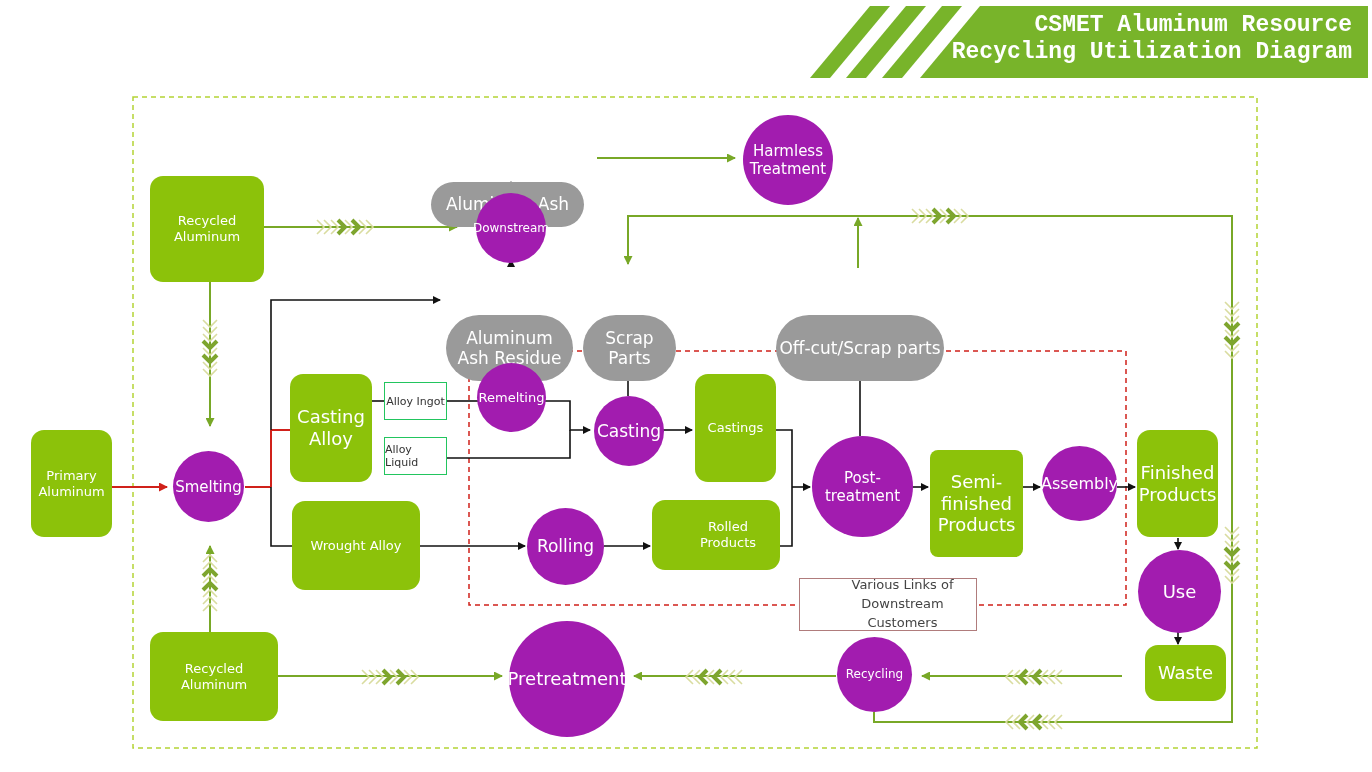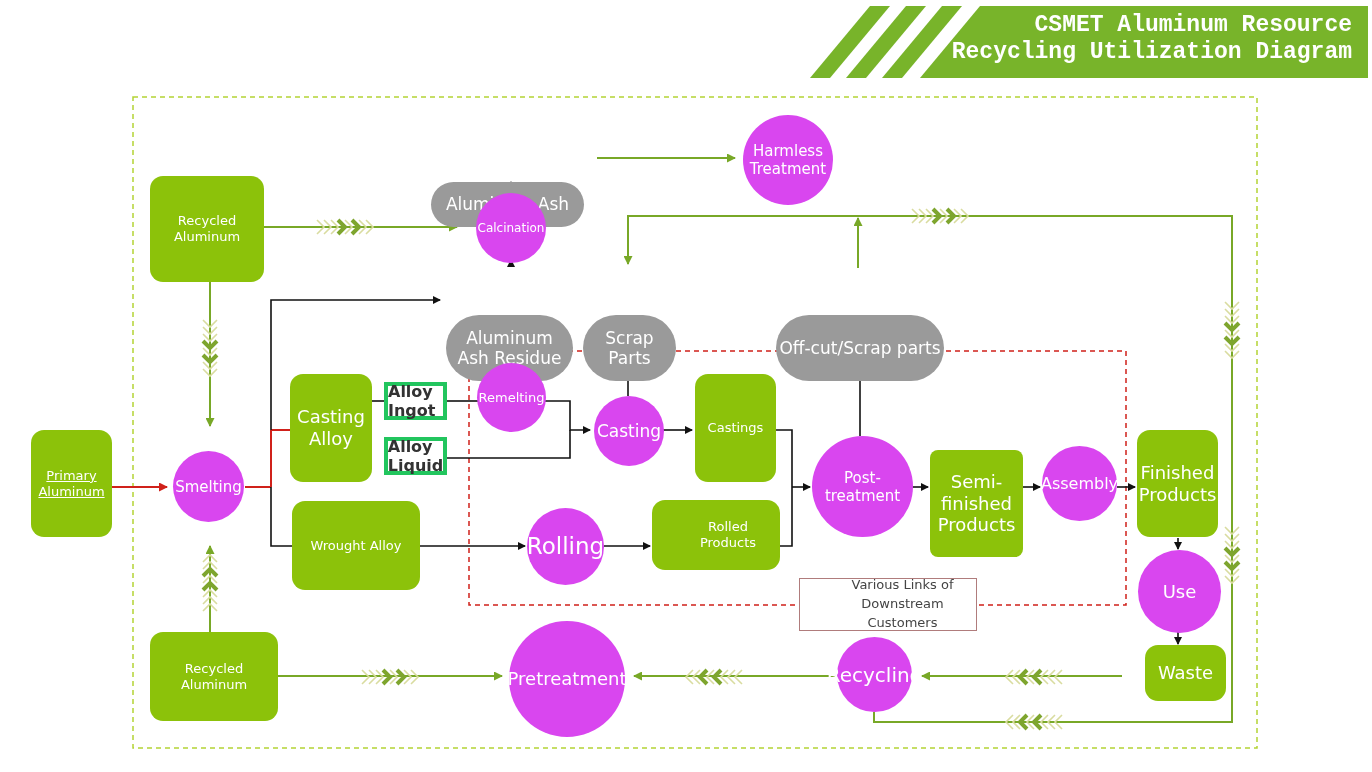--- a/index.html
+++ b/index.html
@@ -2,24 +2,24 @@
 <html><head>
 <meta charset="utf-8">
 <style>
   html, body { margin:0; padding:0; }
   body { width:1372px; height:772px; position:relative; background:#ffffff; overflow:hidden;
          font-family:"DejaVu Sans", sans-serif; }
   #conn { position:absolute; left:0; top:0; width:1372px; height:772px; }
   .node { position:absolute; display:flex; align-items:center; justify-content:center; text-align:center;
           color:#fff; box-sizing:border-box; line-height:1.2; white-space:pre-line; }
   .g { background:#8cc20a; border-radius:13px; font-size:13px; }
-  .b { background:#d946ef; border-radius:50%; font-size:16px; }
+  .b { background:#a21caf; border-radius:50%; font-size:16px; }
   .gr { background:#9a9a9a; border-radius:30px; font-size:17px;margin-top:46px; }
   .lbl { position:absolute; display:flex; align-items:center; justify-content:center; background:#fff;
-         border:4px solid #22c55e; color:#333; font-size:16px; box-sizing:border-box;font-weight:bold; }
+         border:1px solid #22c55e; color:#333; font-size:11px; box-sizing:border-box; }
   .note { position:absolute; display:flex; align-items:center; justify-content:center; text-align:center;
           background:#fff; border:1px solid #b07c7c; color:#444; font-size:13px; line-height:1.45;
           white-space:pre-line; box-sizing:border-box;padding-left:29px; }
   #banner { position:absolute; left:810px; top:6px; width:558px; height:72px; }
   #title { position:absolute; left:940px; top:12px; width:412px; text-align:right; color:#fff;
            font-weight:bold; font-size:23px; line-height:27px; white-space:pre-line;font-family:Liberation Mono, monospace; }
 </style>
 </head>
 <body>
 
@@ -190,57 +190,57 @@
 
 <svg id="banner" viewBox="0 0 558 72">
   <polygon points="0,72 60,0 80,0 20,72" fill="#78b42a"></polygon>
   <polygon points="36,72 96,0 116,0 56,72" fill="#78b42a"></polygon>
   <polygon points="72,72 132,0 152,0 92,72" fill="#78b42a"></polygon>
   <polygon points="110,72 170,0 558,0 558,72" fill="#78b42a"></polygon>
 </svg>
 <div id="title">CSMET Aluminum Resource
 Recycling Utilization Diagram</div>
 
-<div class="node g" style="left:31px;top:430px;width:81px;height:107px;text-decoration:underline;">Primary
+<div class="node g" style="left:31px;top:430px;width:81px;height:107px;">Primary
 Aluminum</div>
 <div class="node g" style="left:150px;top:176px;width:114px;height:106px;">Recycled
 Aluminum</div>
 <div class="node g" style="left:150px;top:632px;width:128px;height:89px;">Recycled
 Aluminum</div>
 <div class="node b" style="left:173px;top:451px;width:71px;height:71px;font-size:15px;">Smelting</div>
 <div class="node g" style="left:290px;top:374px;width:82px;height:108px;font-size:18px;">Casting
 Alloy</div>
 <div class="node g" style="left:292px;top:501px;width:128px;height:89px;">Wrought Alloy</div>
 
 <div class="node gr" style="left:431px;top:136px;width:153px;height:45px;">Aluminum Ash</div>
-<div class="node b" style="left:476px;top:193px;width:70px;height:70px;font-size:12px;">Calcination</div>
+<div class="node b" style="left:476px;top:193px;width:70px;height:70px;font-size:12px;">Downstream</div>
 <div class="node gr" style="left:446px;top:269px;width:127px;height:66px;border-radius:33px;">Aluminum
 Ash Residue</div>
 <div class="node gr" style="left:583px;top:269px;width:93px;height:66px;border-radius:33px;">Scrap
 Parts</div>
 <div class="node b" style="left:743px;top:115px;width:90px;height:90px;font-size:15px;">Harmless
 Treatment</div>
 <div class="node gr" style="left:776px;top:269px;width:168px;height:66px;border-radius:33px;">Off-cut/Scrap parts</div>
 
 <div class="lbl" style="left:384px;top:382px;width:63px;height:38px;">Alloy Ingot</div>
 <div class="lbl" style="left:384px;top:437px;width:63px;height:38px;">Alloy Liquid</div>
 
 <div class="node b" style="left:477px;top:363px;width:69px;height:69px;font-size:13px;">Remelting</div>
 <div class="node b" style="left:594px;top:396px;width:70px;height:70px;font-size:17px;">Casting</div>
 <div class="node g" style="left:695px;top:374px;width:81px;height:108px;">Castings</div>
-<div class="node b" style="left:527px;top:508px;width:77px;height:77px;font-size:23px;">Rolling</div>
+<div class="node b" style="left:527px;top:508px;width:77px;height:77px;font-size:17px;">Rolling</div>
 <div class="node g" style="left:652px;top:500px;width:128px;height:70px;padding-left:24px;">Rolled
 Products</div>
 <div class="node b" style="left:812px;top:436px;width:101px;height:101px;font-size:15px;">Post-
 treatment</div>
 <div class="node g" style="left:930px;top:450px;width:93px;height:107px;font-size:18px;border-radius:8px;">Semi-
 finished
 Products</div>
 <div class="node b" style="left:1042px;top:446px;width:75px;height:75px;font-size:16px;">Assembly</div>
 <div class="node g" style="left:1137px;top:430px;width:81px;height:107px;font-size:18px;">Finished
 Products</div>
 <div class="node b" style="left:1138px;top:550px;width:83px;height:83px;font-size:18px;">Use</div>
 <div class="node g" style="left:1137px;top:645px;width:81px;height:56px;font-size:18px;margin-left:8px;">Waste</div>
-<div class="node b" style="left:837px;top:637px;width:75px;height:75px;font-size:20px;">Recycling</div>
+<div class="node b" style="left:837px;top:637px;width:75px;height:75px;font-size:12px;">Recycling</div>
 <div class="node b" style="left:509px;top:621px;width:116px;height:116px;font-size:18px;">Pretreatment</div>
 
 <div class="note" style="left:799px;top:578px;width:178px;height:53px;">Various Links of
 Downstream Customers</div>
 
 </body></html>

